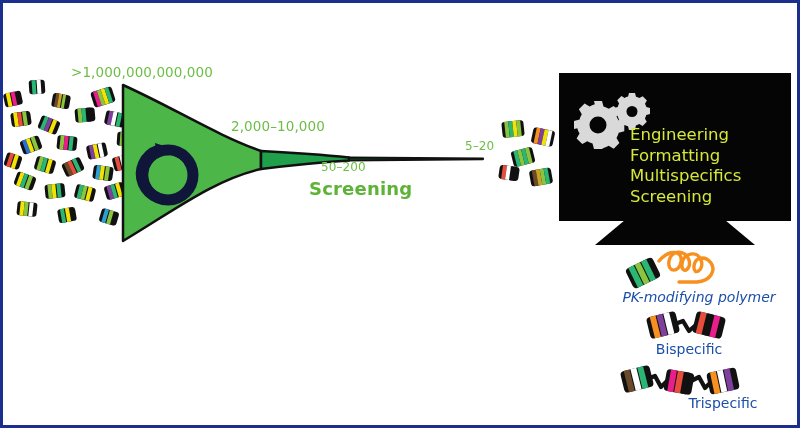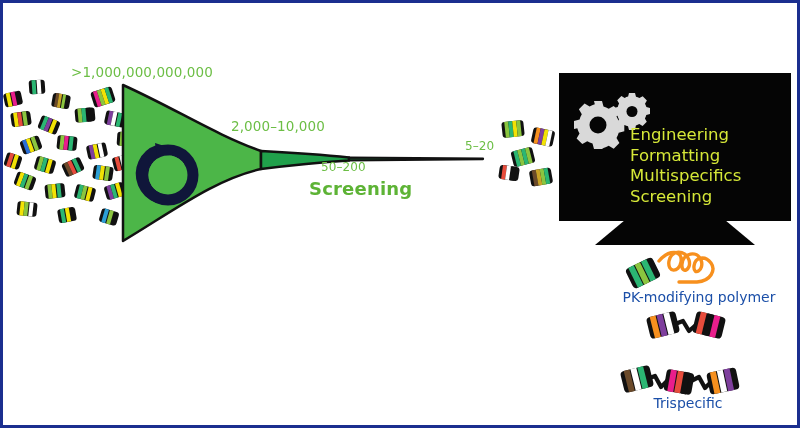--- a/index.html
+++ b/index.html
@@ -330,37 +330,38 @@
     <g transform="translate(24,22) rotate(-26)">
       <rect x="-15" y="-11" width="30" height="22" rx="4" fill="#111"></rect>
       <rect x="-11" y="-11" width="6" height="22" fill="#2bb673"></rect>
       <rect x="-4" y="-11" width="6" height="22" fill="#8bc53f"></rect>
       <rect x="3" y="-11" width="6" height="22" fill="#2bb673"></rect>
     </g>
     <path d="M40,10 C50,-2 64,-1 62,11 C60,22 48,22 50,10 C52,-1 66,-2 70,9
              C73,19 62,24 63,13 C64,2 78,-1 82,9 C86,19 74,26 75,15
              C76,6 86,4 92,12 C97,19 92,30 78,31 L60,31" fill="none" stroke="#f7901e" stroke-width="3.4" stroke-linecap="round"></path>
   </svg>
-  <div class="construct-caption" style="left:596px;top:286px;width:200px;">PK-modifying polymer</div>
+  <div class="construct-caption" style="left:596px;top:286px;width:200px;font-style:italic;">PK-modifying polymer</div>
 
   <svg class="abs" style="left:638px;top:308px;" width="96" height="34" viewBox="0 0 96 34">
     <path d="M34,13 L42,10 L48,20 L56,13" fill="none" stroke="#111" stroke-width="4.2" stroke-linecap="round" stroke-linejoin="round"></path>
     <g transform="translate(22,14) rotate(-14)">
       <rect x="-15" y="-11" width="30" height="22" rx="4" fill="#111"></rect>
       <rect x="-11" y="-11" width="6" height="22" fill="#f7901e"></rect>
       <rect x="-4" y="-11" width="6" height="22" fill="#7e3f9d"></rect>
       <rect x="3" y="-11" width="6" height="22" fill="#ffffff"></rect>
     </g>
     <g transform="translate(68,14) rotate(14)">
       <rect x="-15" y="-11" width="30" height="22" rx="4" fill="#111"></rect>
       <rect x="-11" y="-11" width="6" height="22" fill="#e74c3c"></rect>
       <rect x="-4" y="-11" width="6" height="22" fill="#111"></rect>
       <rect x="3" y="-11" width="6" height="22" fill="#e91e8c"></rect>
     </g>
   </svg>
+  <div class="construct-caption" style="left:626px;top:338px;width:120px;">Bispecific</div>
 
   <svg class="abs" style="left:614px;top:362px;" width="132" height="36" viewBox="0 0 132 36">
     <path d="M30,14 L38,11 L44,22 L52,14" fill="none" stroke="#111" stroke-width="4.2" stroke-linecap="round" stroke-linejoin="round"></path>
     <path d="M74,16 L82,12 L88,23 L96,15" fill="none" stroke="#111" stroke-width="4.2" stroke-linecap="round" stroke-linejoin="round"></path>
     <g transform="translate(20,14) rotate(-14)">
       <rect x="-15" y="-11" width="30" height="22" rx="4" fill="#111"></rect>
       <rect x="-11" y="-11" width="6" height="22" fill="#6b4a2a"></rect>
       <rect x="-4" y="-11" width="6" height="22" fill="#ffffff"></rect>
       <rect x="3" y="-11" width="6" height="22" fill="#2bb673"></rect>
     </g>
@@ -370,15 +371,15 @@
       <rect x="-3" y="-11" width="6" height="22" fill="#e74c3c"></rect>
       <rect x="4" y="-11" width="5" height="22" fill="#111"></rect>
     </g>
     <g transform="translate(106,16) rotate(-12)">
       <rect x="-15" y="-11" width="30" height="22" rx="4" fill="#111"></rect>
       <rect x="-11" y="-11" width="6" height="22" fill="#f7901e"></rect>
       <rect x="-4" y="-11" width="6" height="22" fill="#ffffff"></rect>
       <rect x="3" y="-11" width="6" height="22" fill="#7e3f9d"></rect>
     </g>
   </svg>
-  <div class="construct-caption" style="left:620px;top:392px;width:130px;">Trispecific</div>
+  <div class="construct-caption" style="left:655px;top:392px;width:130px;">Trispecific</div>
 
 </div>
 
 </body></html>

